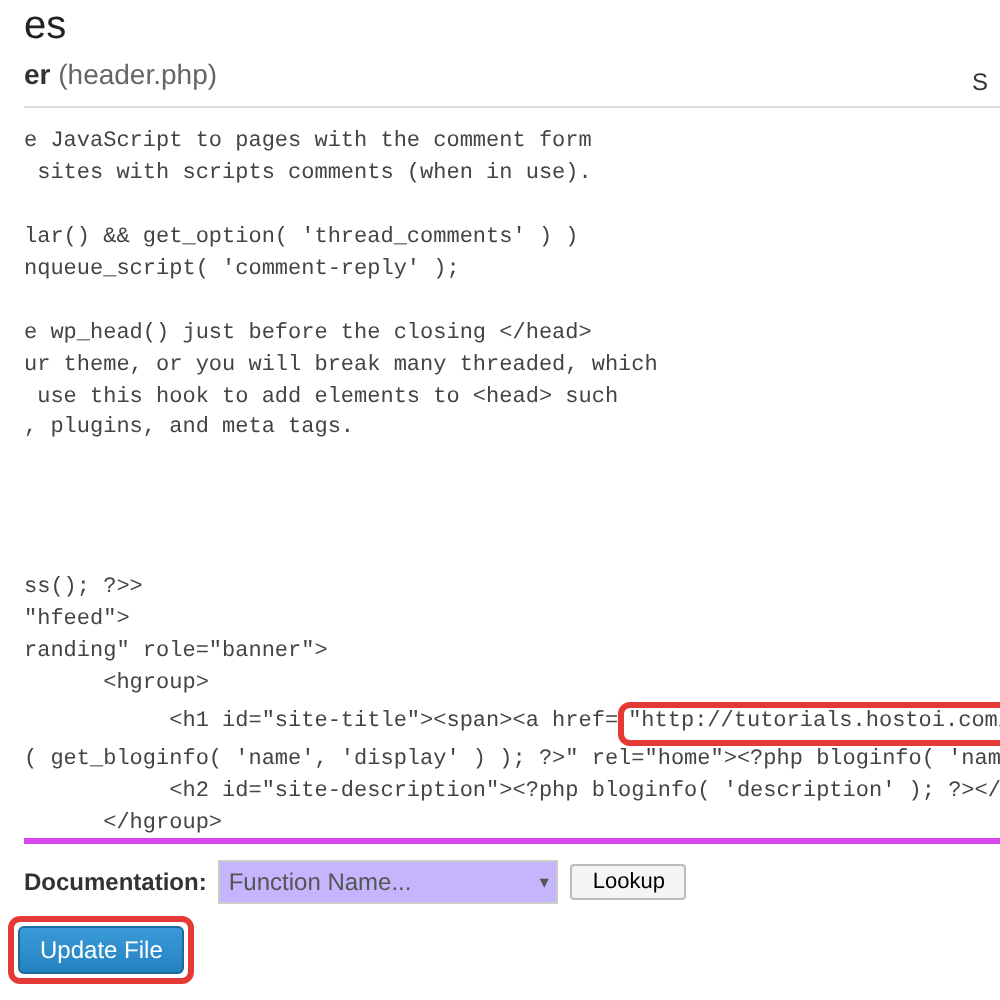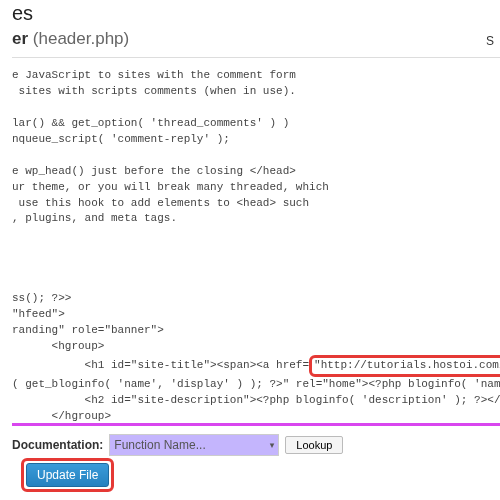--- a/index.html
+++ b/index.html
@@ -13,21 +13,21 @@
     overflow: hidden;
     position: relative;
   }
   .page-title {
     font-size: 20px;
     font-weight: normal;
     color: #222;
     margin: 2px 0 4px -28px;
   }
   .file-label {
-    font-size: 17px;
+    font-size: 14px;
     margin: 2px 0 8px -28px;
     color: #333;
   }
   .file-label .bold { font-weight: bold; }
   .file-label .paren { color: #666; }
   .hr {
     border: none;
     border-top: 1px solid #ddd;
     margin: 0 0 6px -28px;
   }
@@ -74,21 +74,21 @@
   .lookup-btn {
     border: 1px solid #bbb;
     background: #f5f5f5;
     padding: 2px 10px;
     font-size: 11px;
     border-radius: 2px;
     cursor: pointer;
   }
   .update-wrap {
     position: absolute;
-    left: 21px;
+    left: 4px;
     bottom: 8px;
   }
   .update-highlight {
     border: 3px solid #e53935;
     border-radius: 6px;
     padding: 2px;
     display: inline-block;
   }
   .update-btn {
     background: #2e90d1;
@@ -117,21 +117,21 @@
 
   <div class="file-label">
     <span class="bold">er</span>
     <span class="paren">(header.php)</span>
   </div>
 
   <span class="right-s">S</span>
 
   <hr class="hr">
 
-  <div class="editor-area"><span>e JavaScript to sites with the comment form</span>
+  <div class="editor-area"><span>e JavaScript to pages with the comment form</span>
 <span> sites with scripts comments (when in use).</span>
 
 <span>lar() &amp;&amp; get_option( 'thread_comments' ) )</span>
 <span>nqueue_script( 'comment-reply' );</span>
 
 <span>e wp_head() just before the closing &lt;/head&gt;</span>
 <span>ur theme, or you will break many threaded, which</span>
 <span> use this hook to add elements to &lt;head&gt; such</span>
 <span>, plugins, and meta tags.</span>
 

